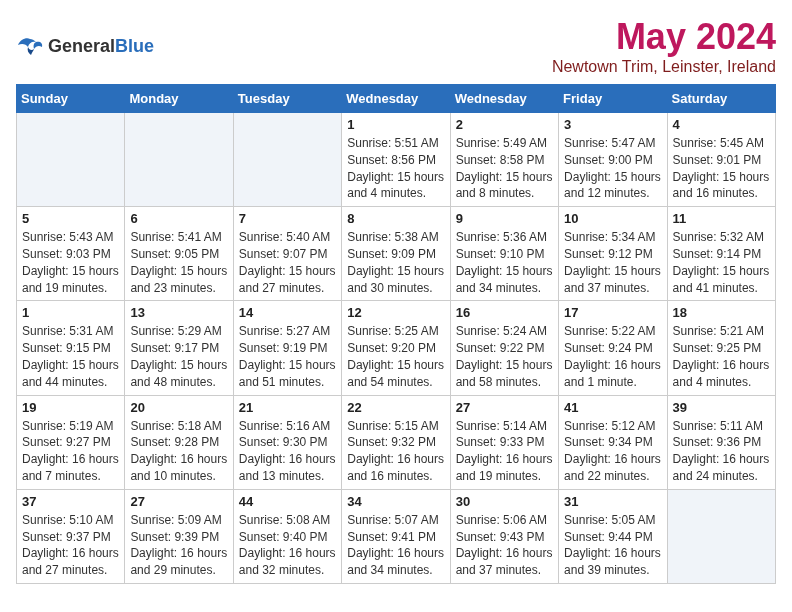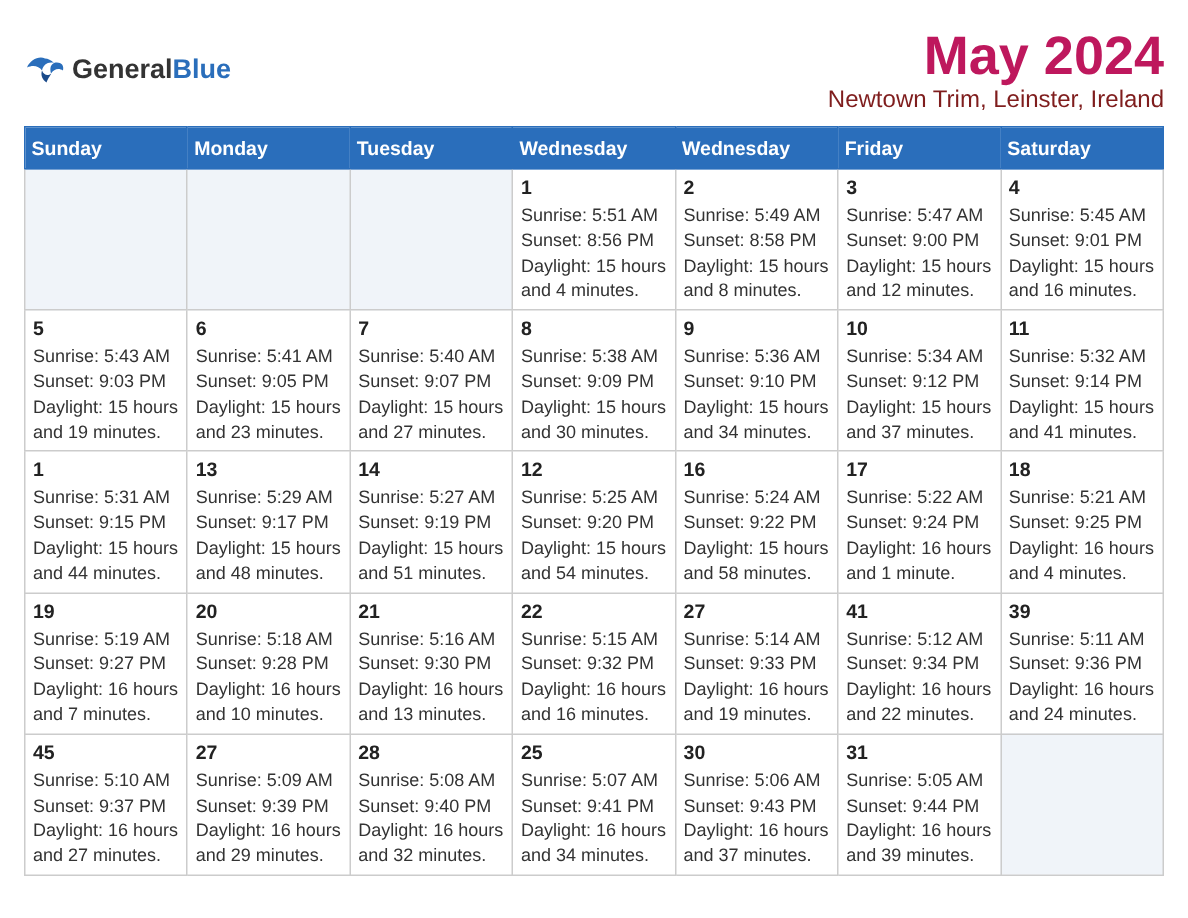--- a/index.html
+++ b/index.html
@@ -231,33 +231,33 @@
           <div class="day-number">41</div>
           <div class="day-info">Sunrise: 5:12 AM<br>Sunset: 9:34 PM<br>Daylight: 16 hours and 22 minutes.</div>
         </td>
         <td>
           <div class="day-number">39</div>
           <div class="day-info">Sunrise: 5:11 AM<br>Sunset: 9:36 PM<br>Daylight: 16 hours and 24 minutes.</div>
         </td>
       </tr>
       <tr>
         <td>
-          <div class="day-number">45</div>
+          <div class="day-number">37</div>
           <div class="day-info">Sunrise: 5:10 AM<br>Sunset: 9:37 PM<br>Daylight: 16 hours and 27 minutes.</div>
         </td>
         <td>
           <div class="day-number">27</div>
           <div class="day-info">Sunrise: 5:09 AM<br>Sunset: 9:39 PM<br>Daylight: 16 hours and 29 minutes.</div>
         </td>
         <td>
-          <div class="day-number">28</div>
+          <div class="day-number">44</div>
           <div class="day-info">Sunrise: 5:08 AM<br>Sunset: 9:40 PM<br>Daylight: 16 hours and 32 minutes.</div>
         </td>
         <td>
-          <div class="day-number">25</div>
+          <div class="day-number">34</div>
           <div class="day-info">Sunrise: 5:07 AM<br>Sunset: 9:41 PM<br>Daylight: 16 hours and 34 minutes.</div>
         </td>
         <td>
           <div class="day-number">30</div>
           <div class="day-info">Sunrise: 5:06 AM<br>Sunset: 9:43 PM<br>Daylight: 16 hours and 37 minutes.</div>
         </td>
         <td>
           <div class="day-number">31</div>
           <div class="day-info">Sunrise: 5:05 AM<br>Sunset: 9:44 PM<br>Daylight: 16 hours and 39 minutes.</div>
         </td>

